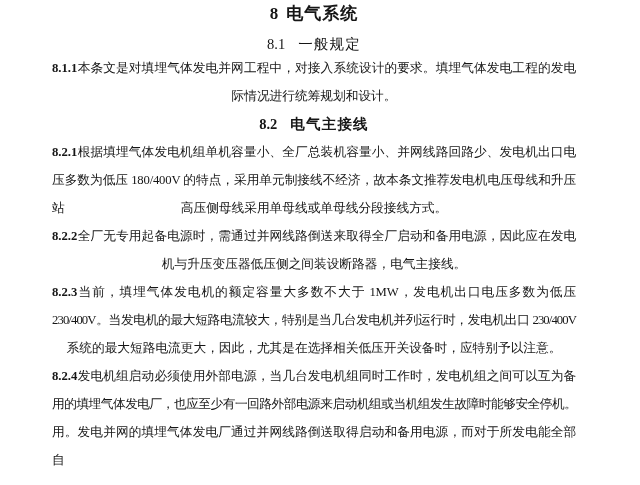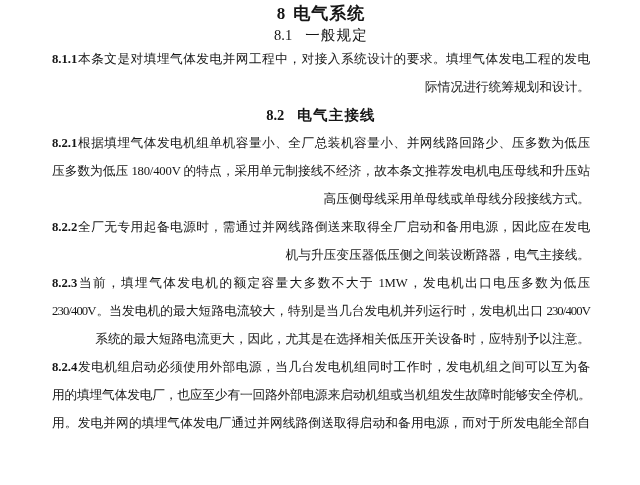--- a/index.html
+++ b/index.html
@@ -3,55 +3,55 @@
 <meta charset="utf-8">
 <style>
   * { margin: 0; padding: 0; box-sizing: border-box; }
   html, body { background: #ffffff; }
   .page {
     position: relative;
     width: 640px;
     height: 485px;
     background: #ffffff;
     color: #161616;
-    padding: 3px 50px 0 52px;
+    padding: 3px 64px 0 52px;
     overflow: hidden;
     font-family: "Liberation Serif", "DejaVu Serif", serif;
   }
   .doc-title {
     text-align: center;
     font-size: 17px;
     font-weight: 700;
     height: 22px;
     line-height: 22px;
     letter-spacing: 1px;
   }
   .ct-num { margin-right: 7px; }
   .sec-head {
     text-align: center;
     font-size: 14.5px;
     letter-spacing: 1.2px;
   }
-  .sh1 { height: 20px; line-height: 20px; }
+  .sh1 { margin-top: 9px; height: 20px; line-height: 20px; }
   .sh2 { height: 28px; line-height: 28px; font-weight: bold; }
   .sh-num { margin-right: 13px; letter-spacing: 0; }
   .bline {
     height: 28px;
     line-height: 28px;
     font-size: 12.7px;
     white-space: nowrap;
   }
   .j {
     text-align: justify;
     text-align-last: justify;
     letter-spacing: -0.2px;
     white-space: normal;
   }
   .j.tight { letter-spacing: -0.9px; }
-  .l { text-align: right; letter-spacing: 0; }
+  .l { text-align: center; letter-spacing: 0; }
   .pnum {
     font-weight: 700;
     letter-spacing: 0;
   }
 </style>
 </head>
 <body>
 
 <div class="page">
 
@@ -68,21 +68,21 @@
   </div>
   <div class="bline l">
     <span>际情况进行统筹规划和设计。</span>
   </div>
 
   <div class="sec-head sh2">
     <span class="sh-num">8.2</span><span>电气主接线</span>
   </div>
 
   <div class="bline j">
-    <span class="pnum">8.2.1</span><span>根据填埋气体发电机组单机容量小、全厂总装机容量小、并网线路回路少、压多数为低压</span>
+    <span class="pnum">8.2.1</span><span>根据填埋气体发电机组单机容量小、全厂总装机容量小、并网线路回路少、发电机出口电</span>
   </div>
   <div class="bline j">
     <span>压多数为低压 180/400V 的特点，采用单元制接线不经济，故本条文推荐发电机电压母线和升压站</span>
   </div>
   <div class="bline l">
     <span>高压侧母线采用单母线或单母线分段接线方式。</span>
   </div>
 
   <div class="bline j">
     <span class="pnum">8.2.2</span><span>全厂无专用起备电源时，需通过并网线路倒送来取得全厂启动和备用电源，因此应在发电</span>

